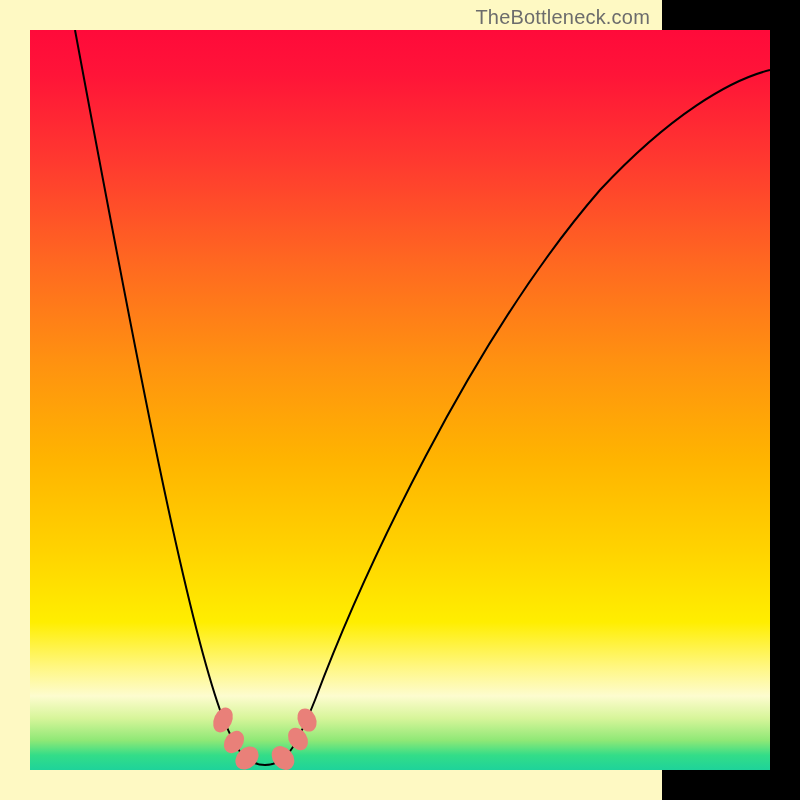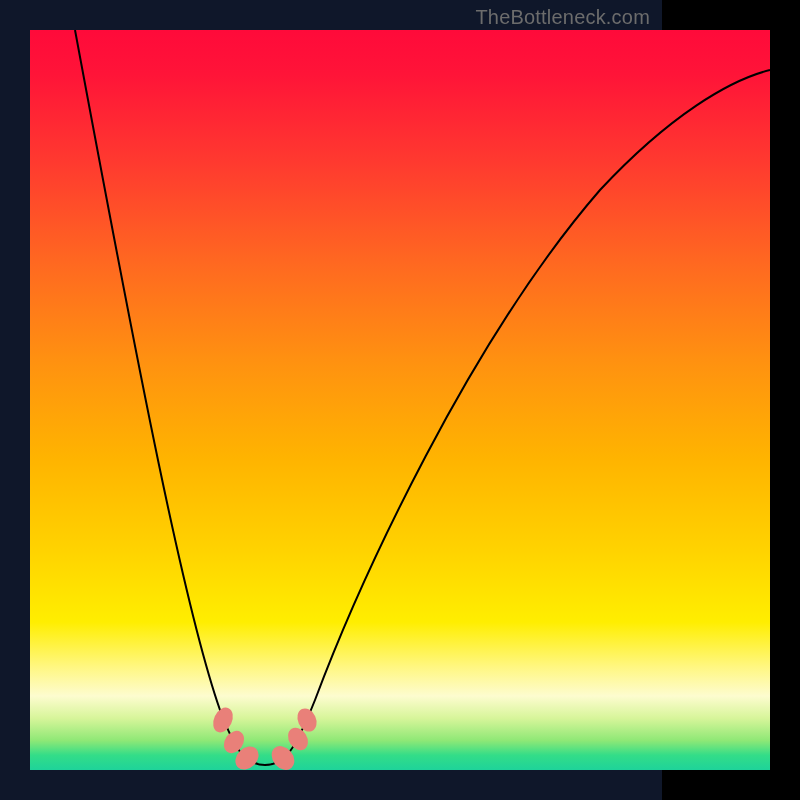--- a/index.html
+++ b/index.html
@@ -10,21 +10,21 @@
     background: #000;
     overflow: hidden;
     font-family: Arial, Helvetica, sans-serif;
   }
   .frame {
     position: absolute;
     left: 0;
     top: 0;
     width: 662px;
     height: 800px;
-    background: #0f172a;
+    background: #fef9c3;
   }
   .plot {
     position: absolute;
     left: 30px;
     top: 30px;
     width: 740px;
     height: 740px;
     background: linear-gradient(to bottom,
       #ff0a3a 0%,
       #ff1438 6%,

